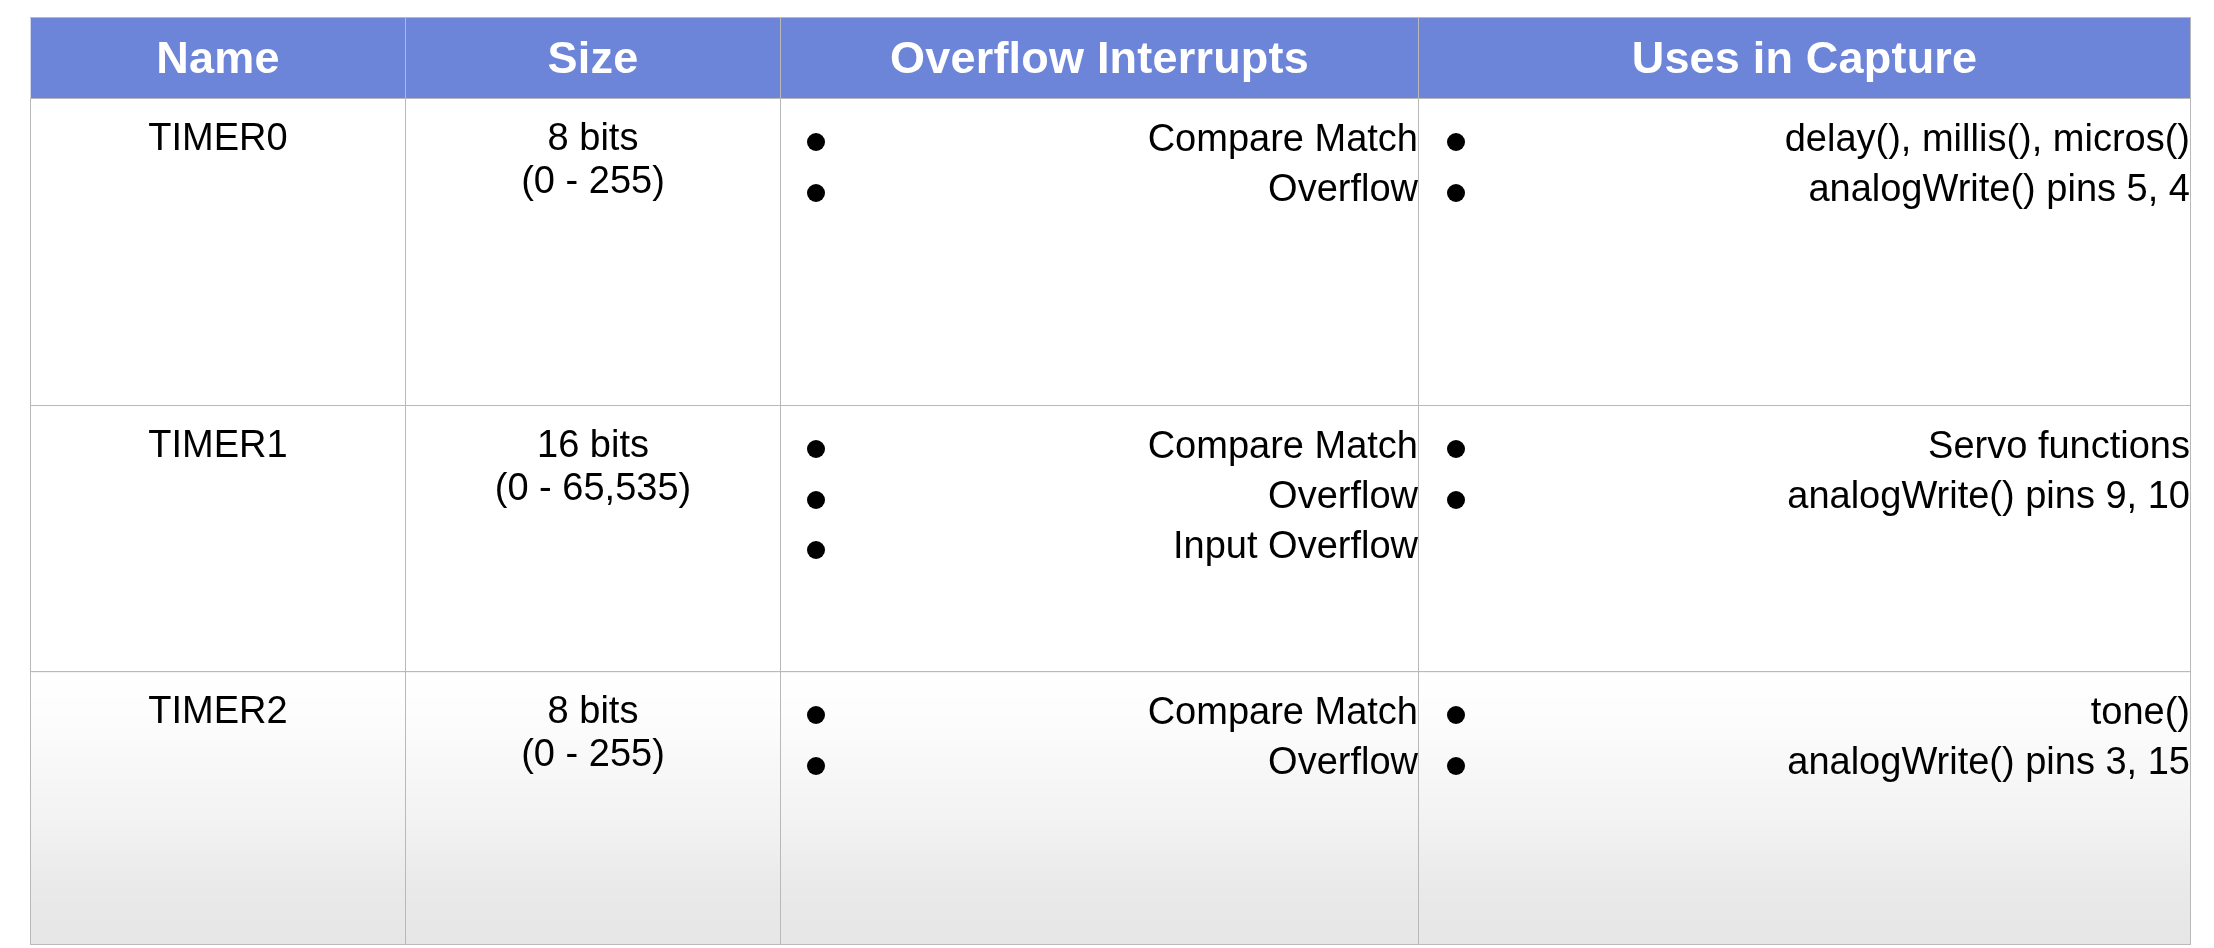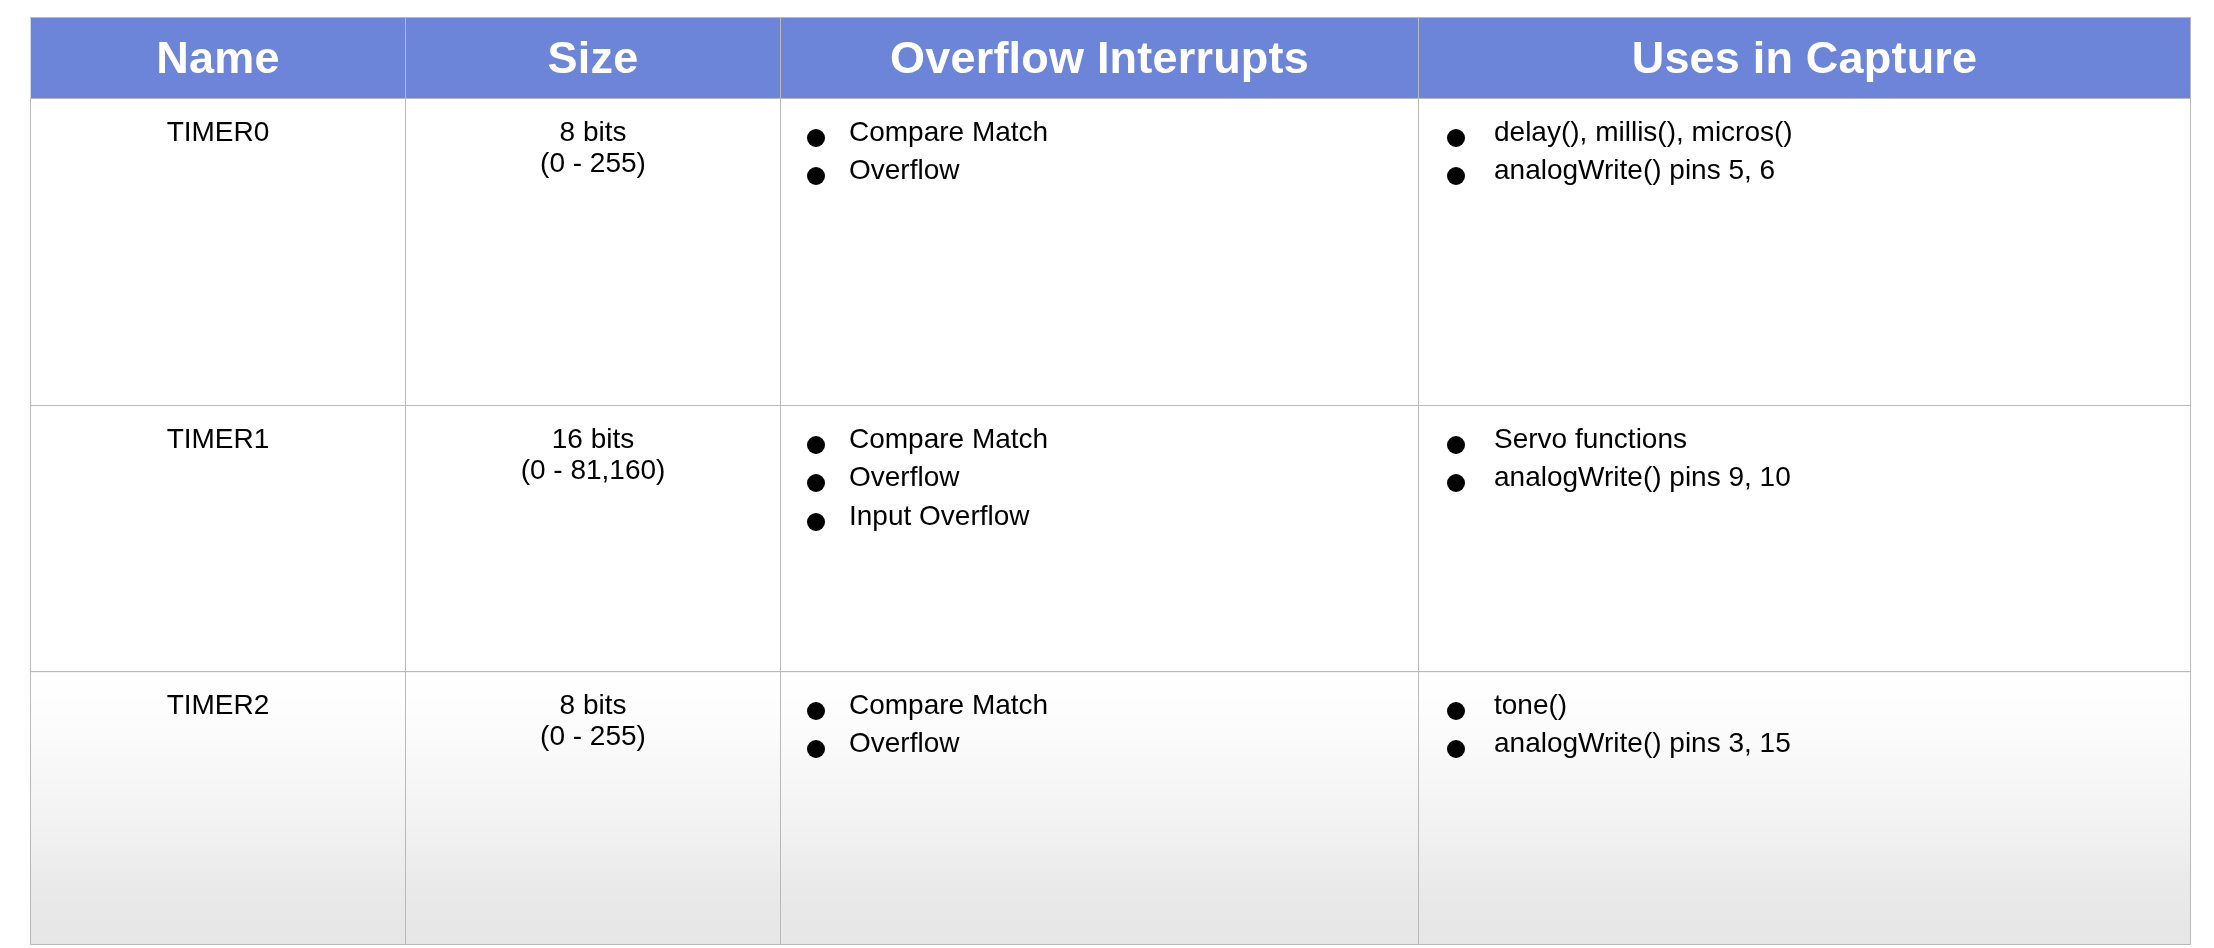--- a/index.html
+++ b/index.html
@@ -49,41 +49,41 @@
     border: 1px solid #b9b9b9;
     letter-spacing: 0.2px;
   }
   thead th:first-child { border-left: 1px solid #cfd6ef; }
 
   tbody td {
     border: 1px solid #b9b9b9;
     padding: 0;
     vertical-align: top;
     color: #000000;
-    font-size: 28px;
+    font-size: 38px;
     background: #ffffff;
   }
 
   tbody tr.row-0 td { height: 306px; }
   tbody tr.row-1 td { height: 265px; }
   tbody tr.row-2 td {
     height: 272px;
     background: linear-gradient(to bottom, #ffffff 0%, #fcfcfc 18%, #f2f2f2 55%, #e9e9e9 80%, #e6e6e6 100%);
   }
 
   td.cell-name, td.cell-size {
     text-align: center;
   }
   .cell-inner {
     padding-top: 17px;
     line-height: 1.12;
   }
   .size-line { display: block; }
 
-  td.cell-list { text-align: left; }
+  td.cell-list { text-align: right; }
   ul.bullets {
     list-style: none;
     margin: 0;
     padding: 17px 0 0 0;
   }
   ul.bullets li {
     position: relative;
     padding-left: 68px;
     line-height: 1.16;
     margin: 0 0 6px 0;
@@ -137,33 +137,33 @@
         </td>
         <td class="cell-list interrupts">
           <ul class="bullets">
             <li><span class="bullet-dot"></span><span>Compare Match</span></li>
             <li><span class="bullet-dot"></span><span>Overflow</span></li>
           </ul>
         </td>
         <td class="cell-list uses">
           <ul class="bullets">
             <li><span class="bullet-dot"></span><span>delay(), millis(), micros()</span></li>
-            <li><span class="bullet-dot"></span><span>analogWrite() pins 5, 6</span></li>
+            <li><span class="bullet-dot"></span><span>analogWrite() pins 5, 4</span></li>
           </ul>
         </td>
       </tr>
 
       <tr class="row-1">
         <td class="cell-name">
           <div class="cell-inner">TIMER1</div>
         </td>
         <td class="cell-size">
           <div class="cell-inner">
             <span class="size-line">16 bits</span>
-            <span class="size-line">(0 - 81,160)</span>
+            <span class="size-line">(0 - 65,535)</span>
           </div>
         </td>
         <td class="cell-list interrupts">
           <ul class="bullets">
             <li><span class="bullet-dot"></span><span>Compare Match</span></li>
             <li><span class="bullet-dot"></span><span>Overflow</span></li>
             <li><span class="bullet-dot"></span><span>Input Overflow</span></li>
           </ul>
         </td>
         <td class="cell-list uses">

